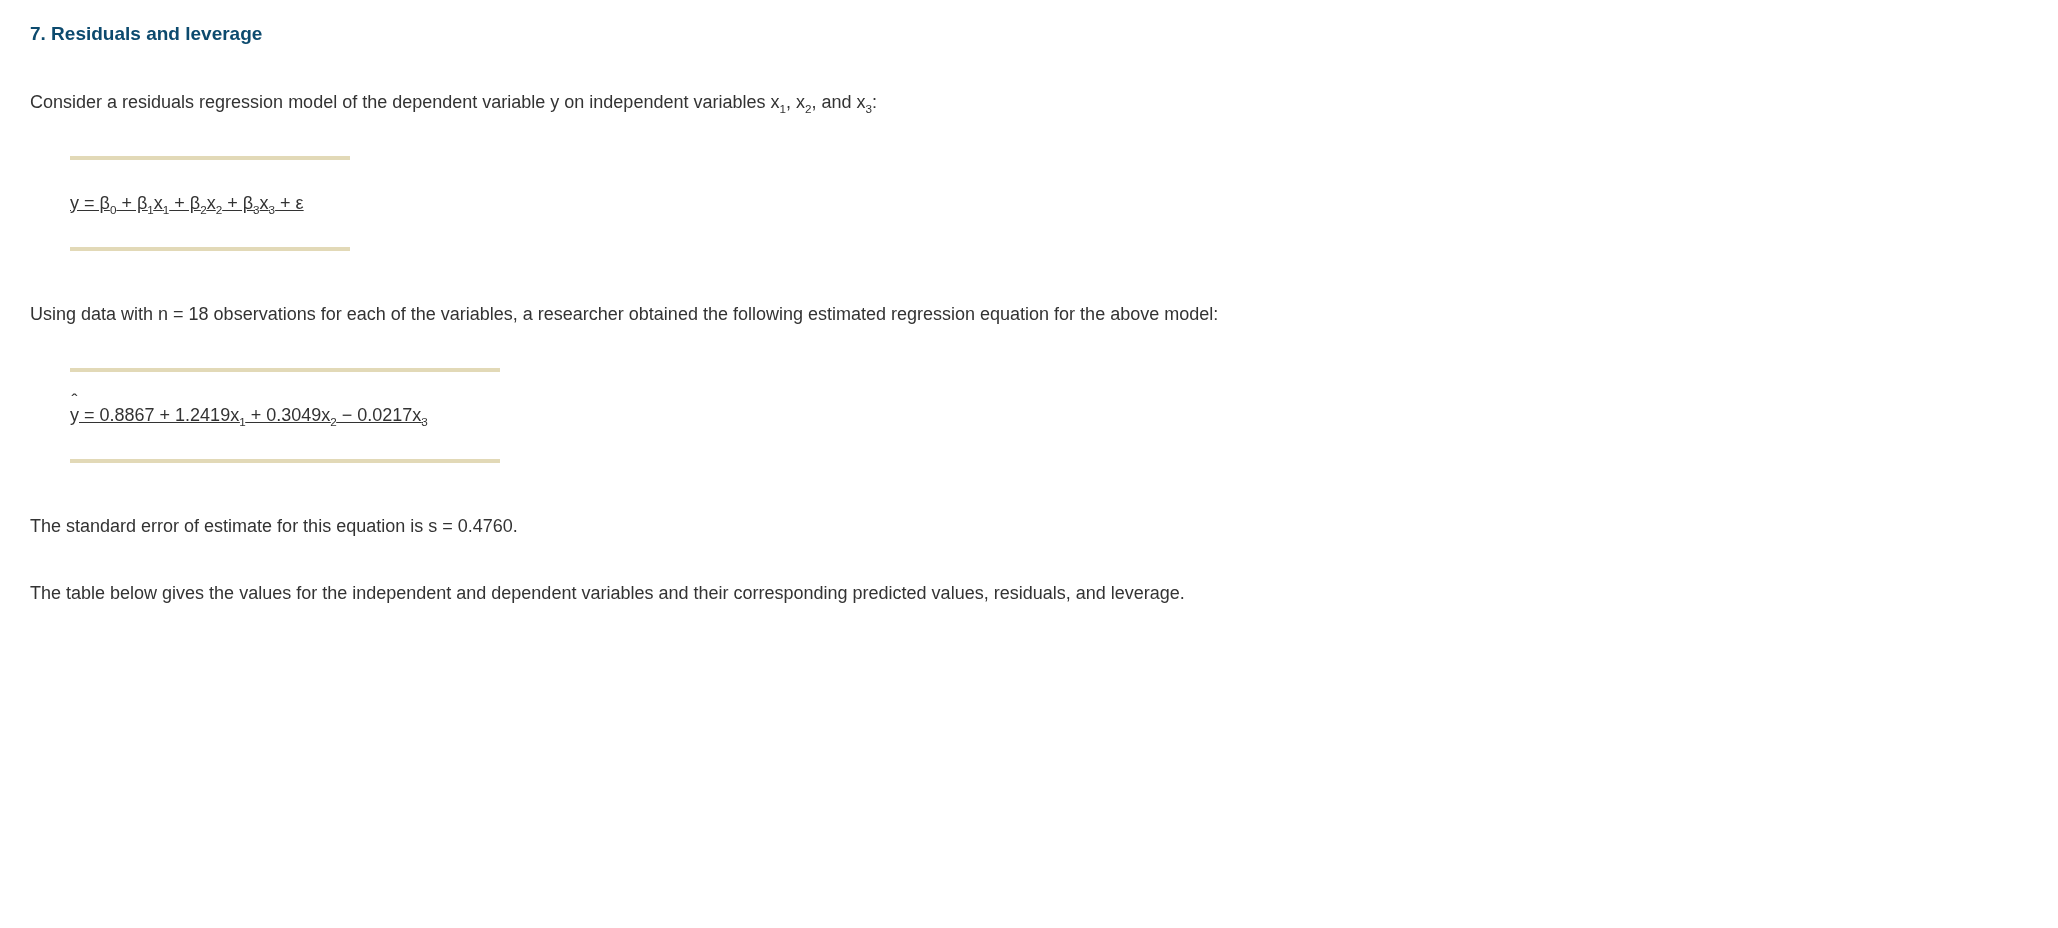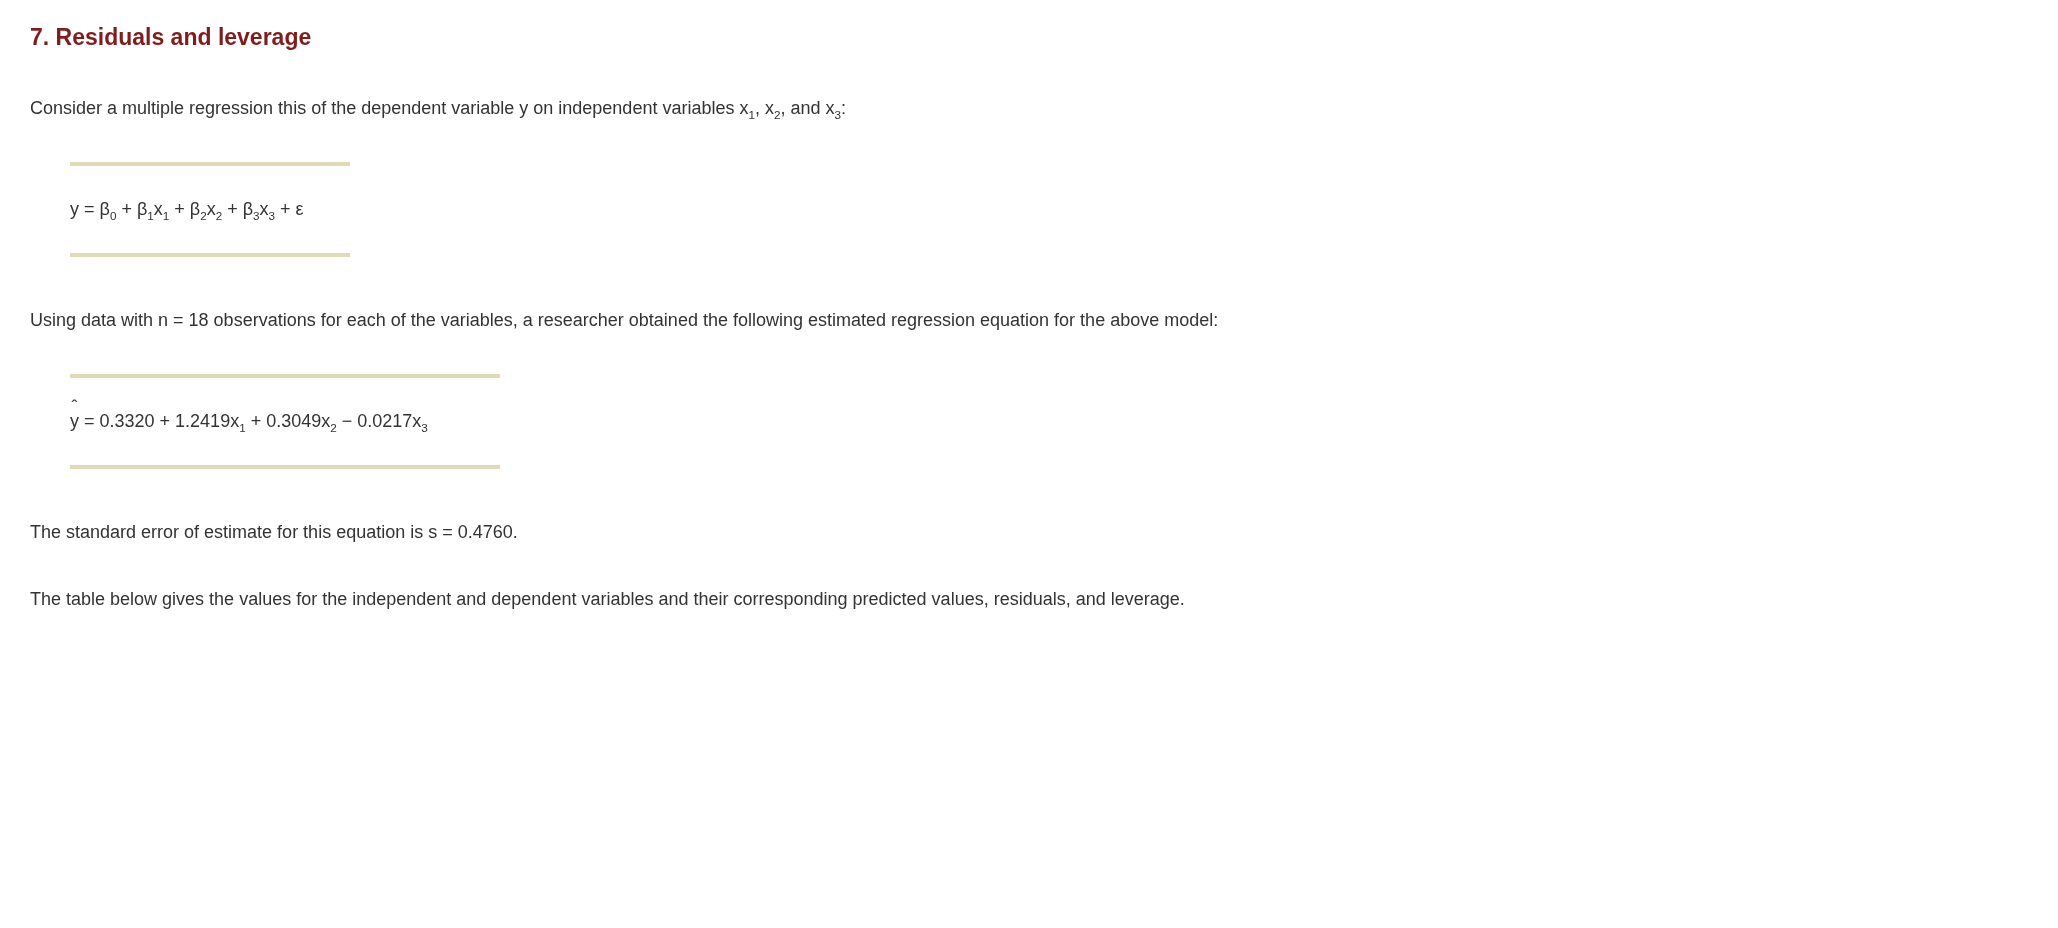--- a/index.html
+++ b/index.html
@@ -5,31 +5,32 @@
   body {
     font-family: Verdana, Geneva, sans-serif;
     font-size: 18px;
     color: #333333;
     margin: 0;
     padding: 20px 30px;
     background: #ffffff;
     line-height: 1.5;
   }
   .heading {
-    color: #7f1d1d;
+    color: #0c4a6e;
     font-weight: bold;
-    font-size: 23px;
+    font-size: 19px;
     margin-bottom: 40px;
   }
   .para {
     margin-bottom: 40px;
     font-size: 18px;
   }
   .eq-block {
     margin: 0 0 50px 40px;
+    text-decoration: underline;
   }
   .eq-rule {
     height: 4px;
     background: #e2d9b7;
     margin: 0;
   }
   .eq-rule.r1 { width: 280px; }
   .eq-rule.r2 { width: 430px; }
   .eq-content {
     padding: 30px 0;
@@ -54,36 +55,36 @@
     font-size: 1em;
     line-height: 1;
   }
 </style>
 </head>
 <body>
 
 <div class="heading">7. Residuals and leverage</div>
 
 <div class="para">
-  <span>Consider a multiple regression this of the dependent variable y on independent variables x</span><sub>1</sub><span>, x</span><sub>2</sub><span>, and x</span><sub>3</sub><span>:</span>
+  <span>Consider a residuals regression model of the dependent variable y on independent variables x</span><sub>1</sub><span>, x</span><sub>2</sub><span>, and x</span><sub>3</sub><span>:</span>
 </div>
 
 <div class="eq-block">
   <div class="eq-rule r1"></div>
   <div class="eq-content">
     <span>y = β</span><sub>0</sub><span> + β</span><sub>1</sub><span>x</span><sub>1</sub><span> + β</span><sub>2</sub><span>x</span><sub>2</sub><span> + β</span><sub>3</sub><span>x</span><sub>3</sub><span> + ε</span>
   </div>
   <div class="eq-rule r1"></div>
 </div>
 
 <div class="para">Using data with n = 18 observations for each of the variables, a researcher obtained the following estimated regression equation for the above model:</div>
 
 <div class="eq-block">
   <div class="eq-rule r2"></div>
   <div class="eq-content">
-    <span class="yhat">y</span><span> = 0.3320 + 1.2419x</span><sub>1</sub><span> + 0.3049x</span><sub>2</sub><span> − 0.0217x</span><sub>3</sub>
+    <span class="yhat">y</span><span> = 0.8867 + 1.2419x</span><sub>1</sub><span> + 0.3049x</span><sub>2</sub><span> − 0.0217x</span><sub>3</sub>
   </div>
   <div class="eq-rule r2"></div>
 </div>
 
 <div class="para">The standard error of estimate for this equation is s = 0.4760.</div>
 
 <div class="para">The table below gives the values for the independent and dependent variables and their corresponding predicted values, residuals, and leverage.</div>
 
 </body></html>

